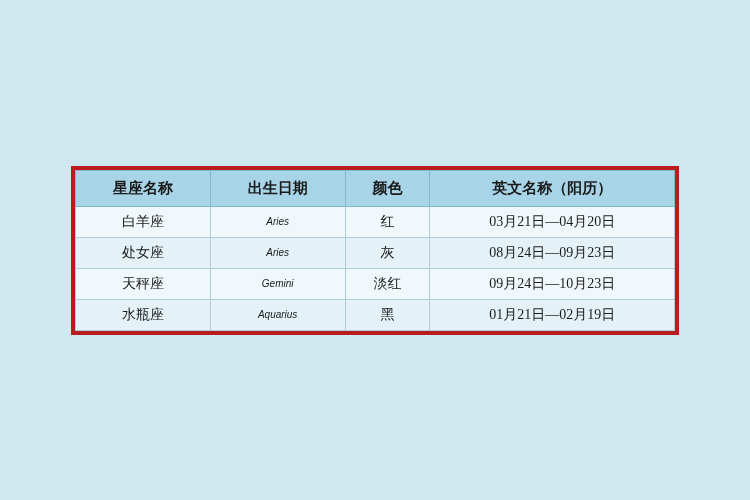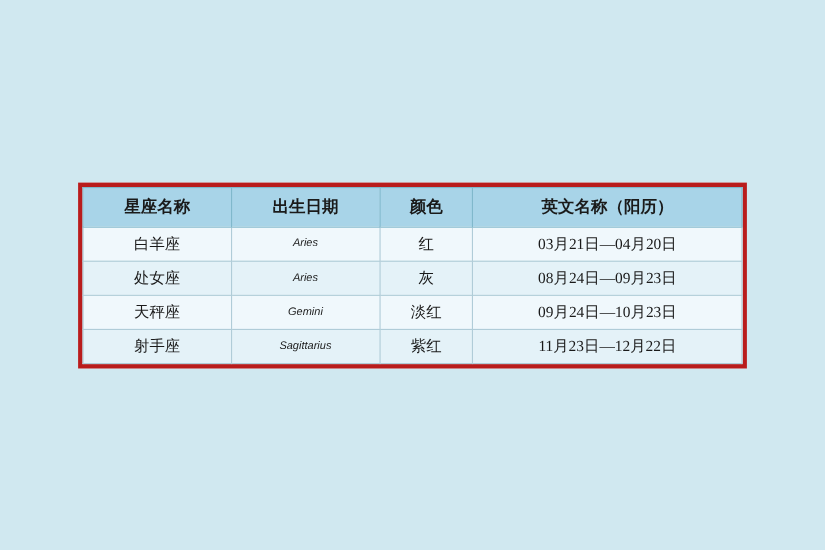--- a/index.html
+++ b/index.html
@@ -90,20 +90,20 @@
           <td>灰</td>
           <td>08月24日—09月23日</td>
         </tr>
         <tr>
           <td>天秤座</td>
           <td class="english">Gemini</td>
           <td>淡红</td>
           <td>09月24日—10月23日</td>
         </tr>
         <tr>
-          <td>射手座</td>
-          <td class="english">Sagittarius</td>
-          <td>紫红</td>
-          <td>11月23日—12月22日</td>
+          <td>水瓶座</td>
+          <td class="english">Aquarius</td>
+          <td>黑</td>
+          <td>01月21日—02月19日</td>
         </tr>
       </tbody>
   </table>
 </div>
 
 </body></html>

